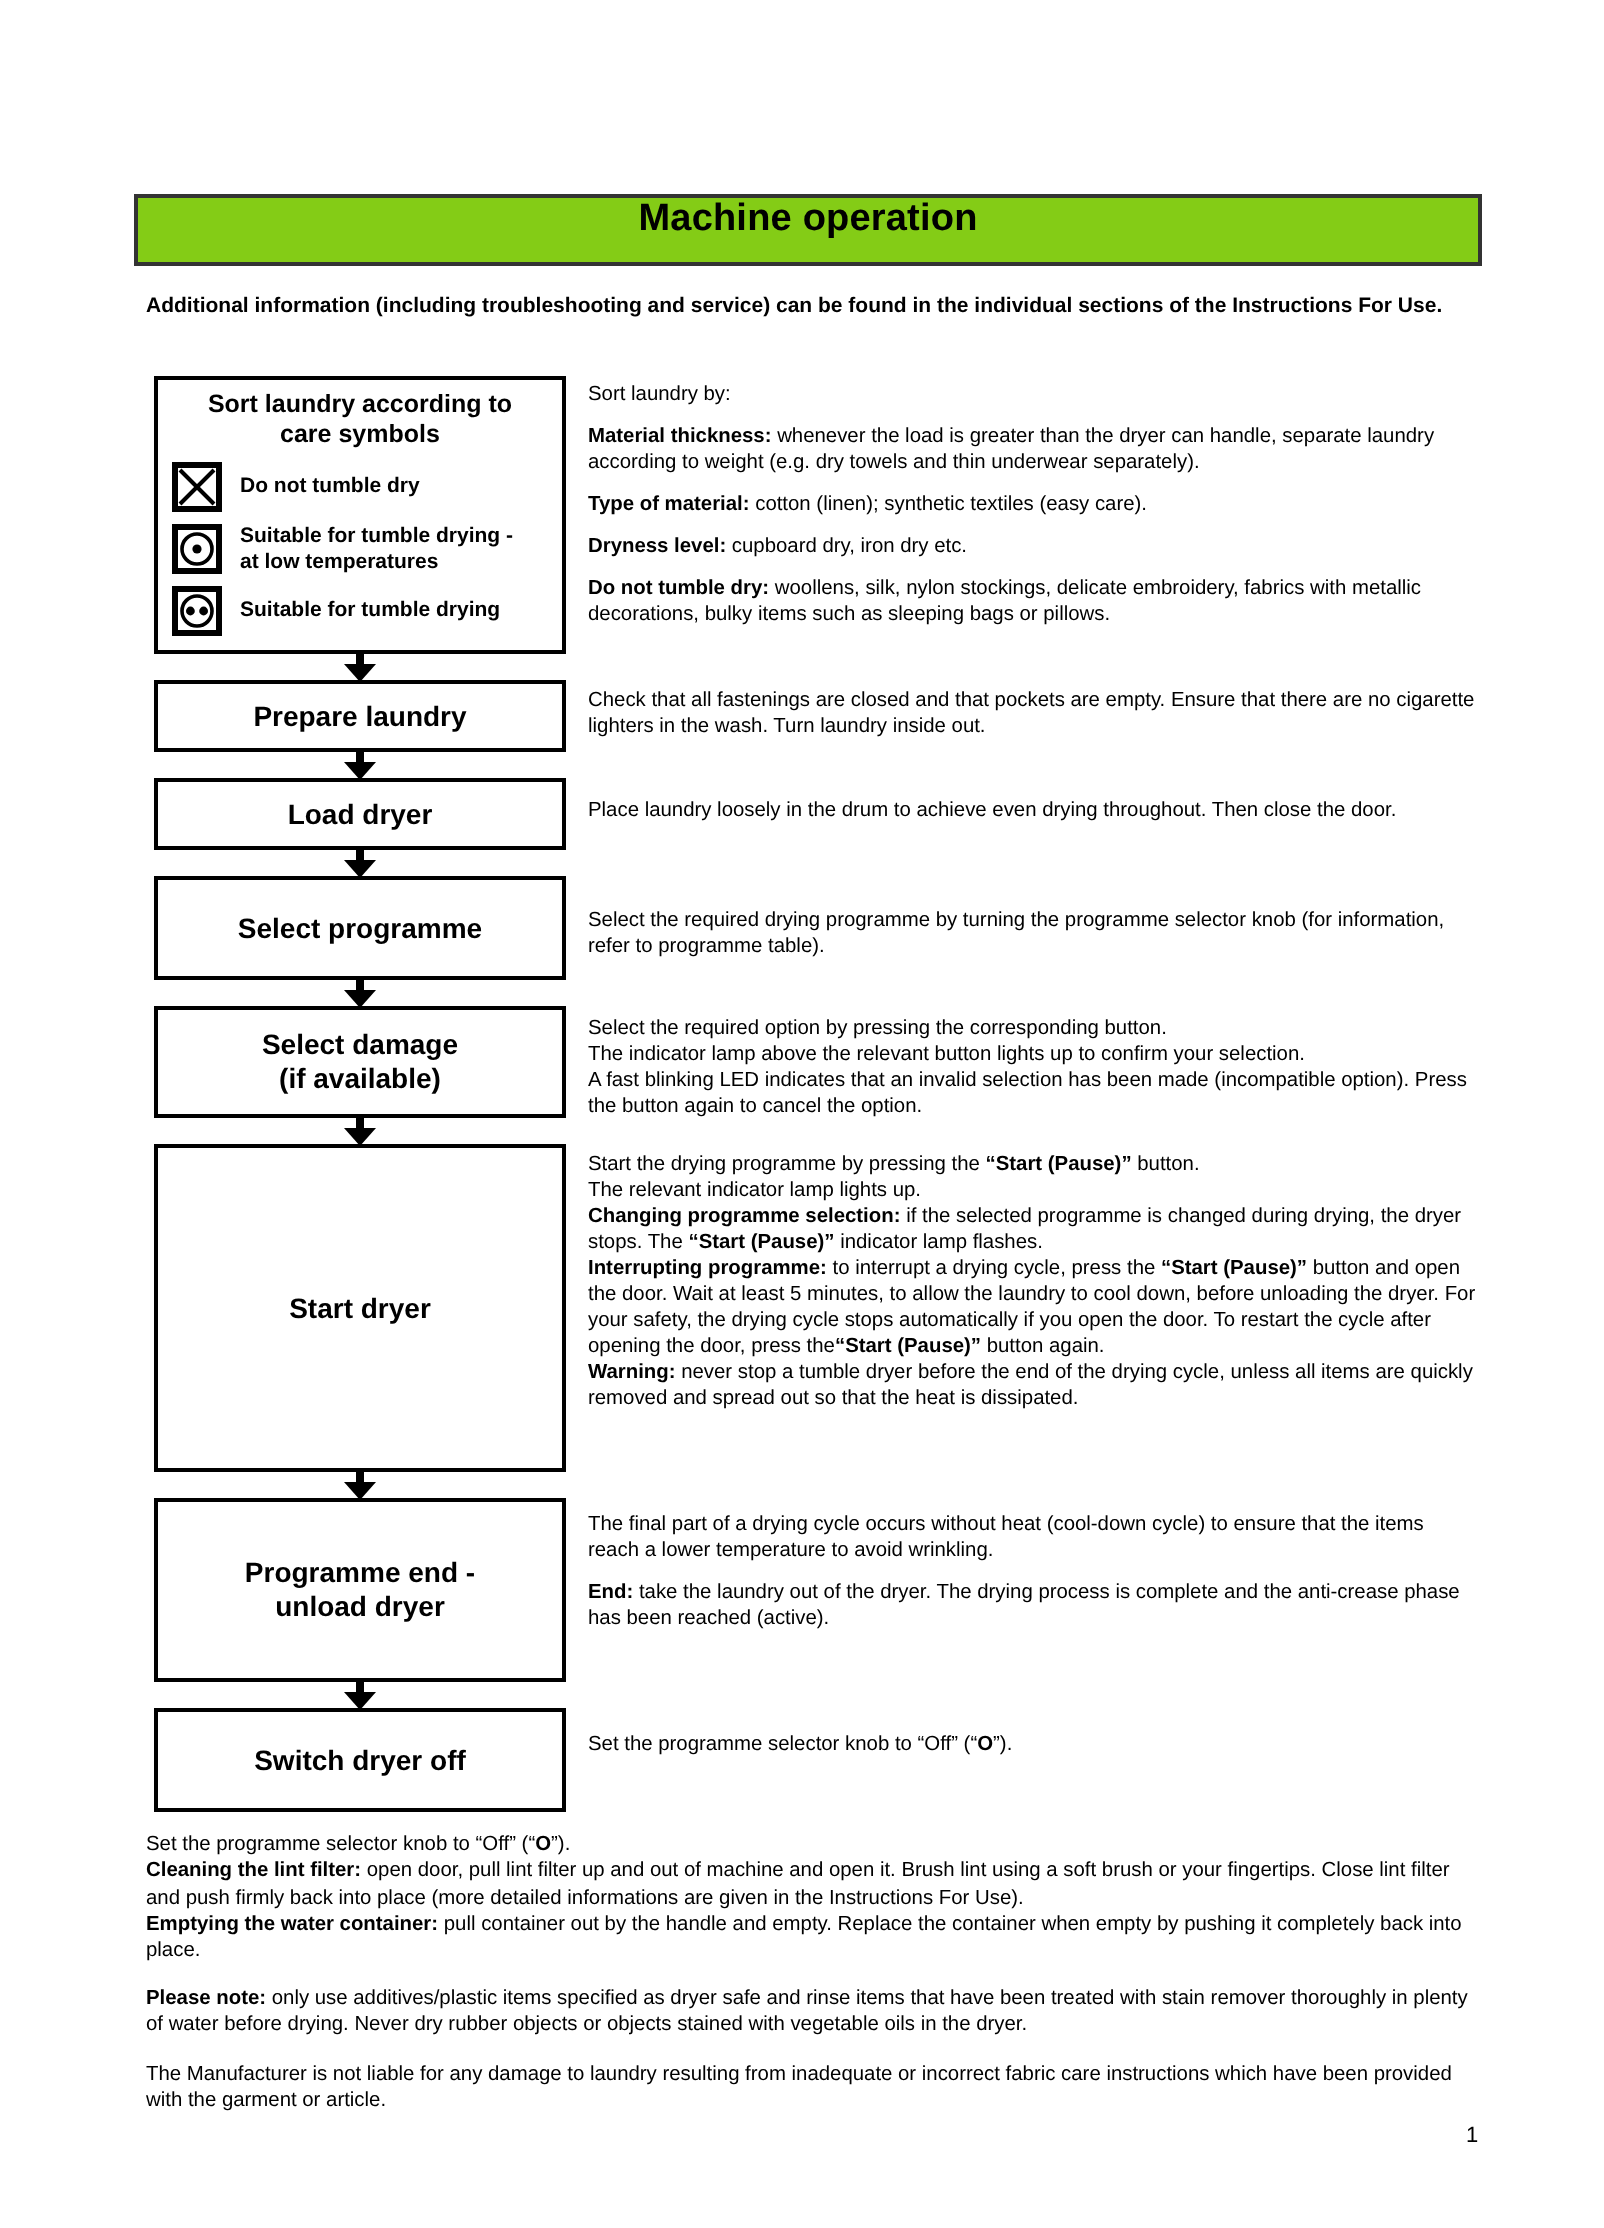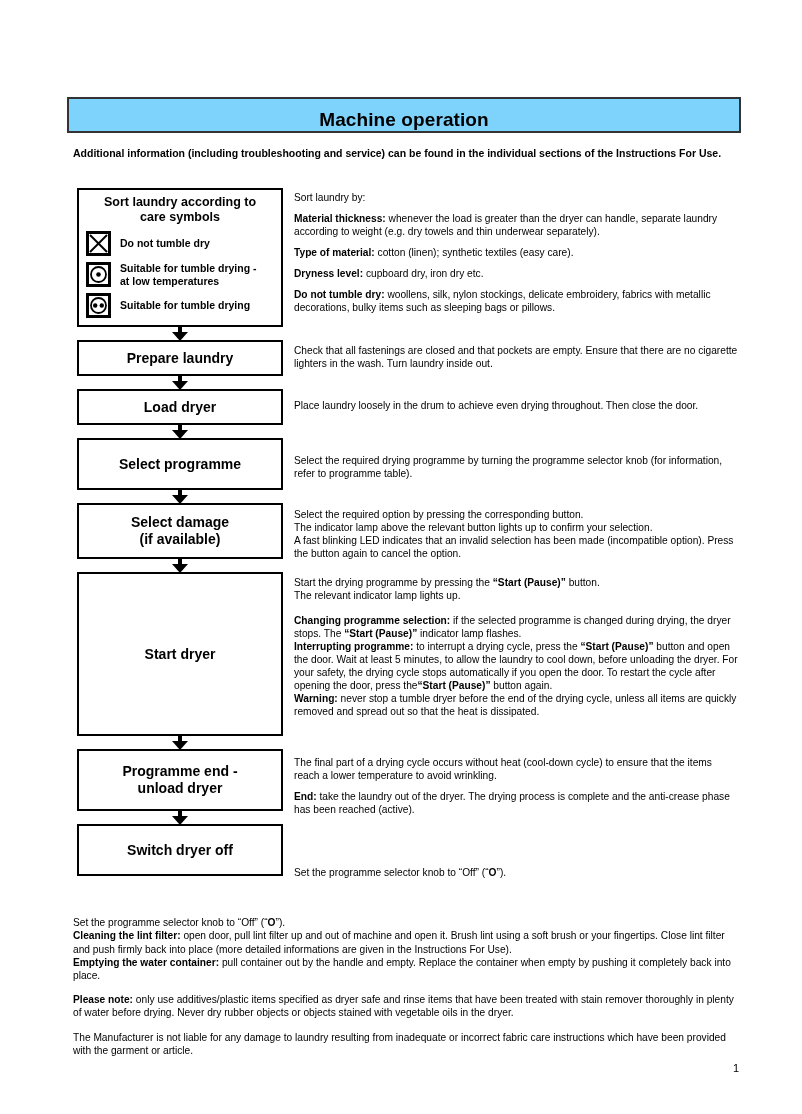--- a/index.html
+++ b/index.html
@@ -14,24 +14,24 @@
     font-family: "Liberation Sans", sans-serif;
     color: #000000;
     overflow: hidden;
   }
 
   
   .title-banner {
     position: absolute;
     left: 67px; top: 97px;
     width: 674px; height: 36px;
-    background: #7dd3fc;
+    background: #84cc16;
     border: 2px solid #333333;
     display: flex;
-    align-items: flex-end;
+    align-items: flex-start;
     justify-content: center;
   }
   .title-banner .title-text {
     font-size: 19px;
     font-weight: bold;
     letter-spacing: 0.1px;
   }
 
   
   .intro {
@@ -240,21 +240,21 @@
       <span class="head"></span>
     </div>
   <div class="flow-box" style="height:164px">
     <span class="box-label">Start dryer</span>
   </div>
 
   <div class="arrow">
       <span class="stem"></span>
       <span class="head"></span>
     </div>
-  <div class="flow-box" style="height:62px">
+  <div class="flow-box" style="height:92px">
     <span class="box-label">Programme end -
 unload dryer</span>
   </div>
 
   <div class="arrow">
       <span class="stem"></span>
       <span class="head"></span>
     </div>
   <div class="flow-box" style="height:52px">
     <span class="box-label">Switch dryer off</span>
@@ -274,21 +274,21 @@
 <div class="note" style="top:399px">Place laundry loosely in the drum to achieve even drying throughout. Then close the door.</div>
 
 <div class="note" style="top:454px">Select the required drying programme by turning the programme selector knob (for information, refer to programme table).</div>
 
 <div class="note" style="top:508px; white-space: pre-line;">Select the required option by pressing the corresponding button.
 The indicator lamp above the relevant button lights up to confirm your selection.
 A fast blinking LED indicates that an invalid selection has been made (incompatible option). Press the button again to cancel the option.</div>
 
 <div class="note" style="top:576px">
   <p style="margin-bottom:0"><span>Start the drying programme by pressing the </span><b>“Start (Pause)”</b><span> button.</span></p>
-  <p style="margin-bottom:12px">The relevant indicator lamp lights up.</p>
+  <p style="margin-bottom:0">The relevant indicator lamp lights up.</p>
   <p style="margin-bottom:0"><b>Changing programme selection:</b><span> if the selected programme is changed during drying, the dryer stops. The </span><b>“Start (Pause)”</b><span> indicator lamp flashes.</span></p>
   <p style="margin-bottom:0"><b>Interrupting programme:</b><span> to interrupt a drying cycle, press the </span><b>“Start (Pause)”</b><span> button and open the door. Wait at least 5 minutes, to allow the laundry to cool down, before unloading the dryer. For your safety, the drying cycle stops automatically if you open the door. To restart the cycle after opening the door, press the</span><b>“Start (Pause)”</b><span> button again.</span></p>
   <p style="margin-bottom:0"><b>Warning:</b><span>  never stop a tumble dryer before the end of the drying cycle, unless all items are quickly removed and spread out so that the heat is dissipated.</span></p>
 </div>
 
 <div class="note" style="top:756px">
   <p>The final part of a drying cycle occurs without heat (cool-down cycle) to ensure that the items reach a lower temperature to avoid wrinkling.</p>
   <p><b>End:</b><span> take the laundry out of the dryer. The drying process is complete and the anti-crease phase has been reached (active).</span></p>
 </div>
 

